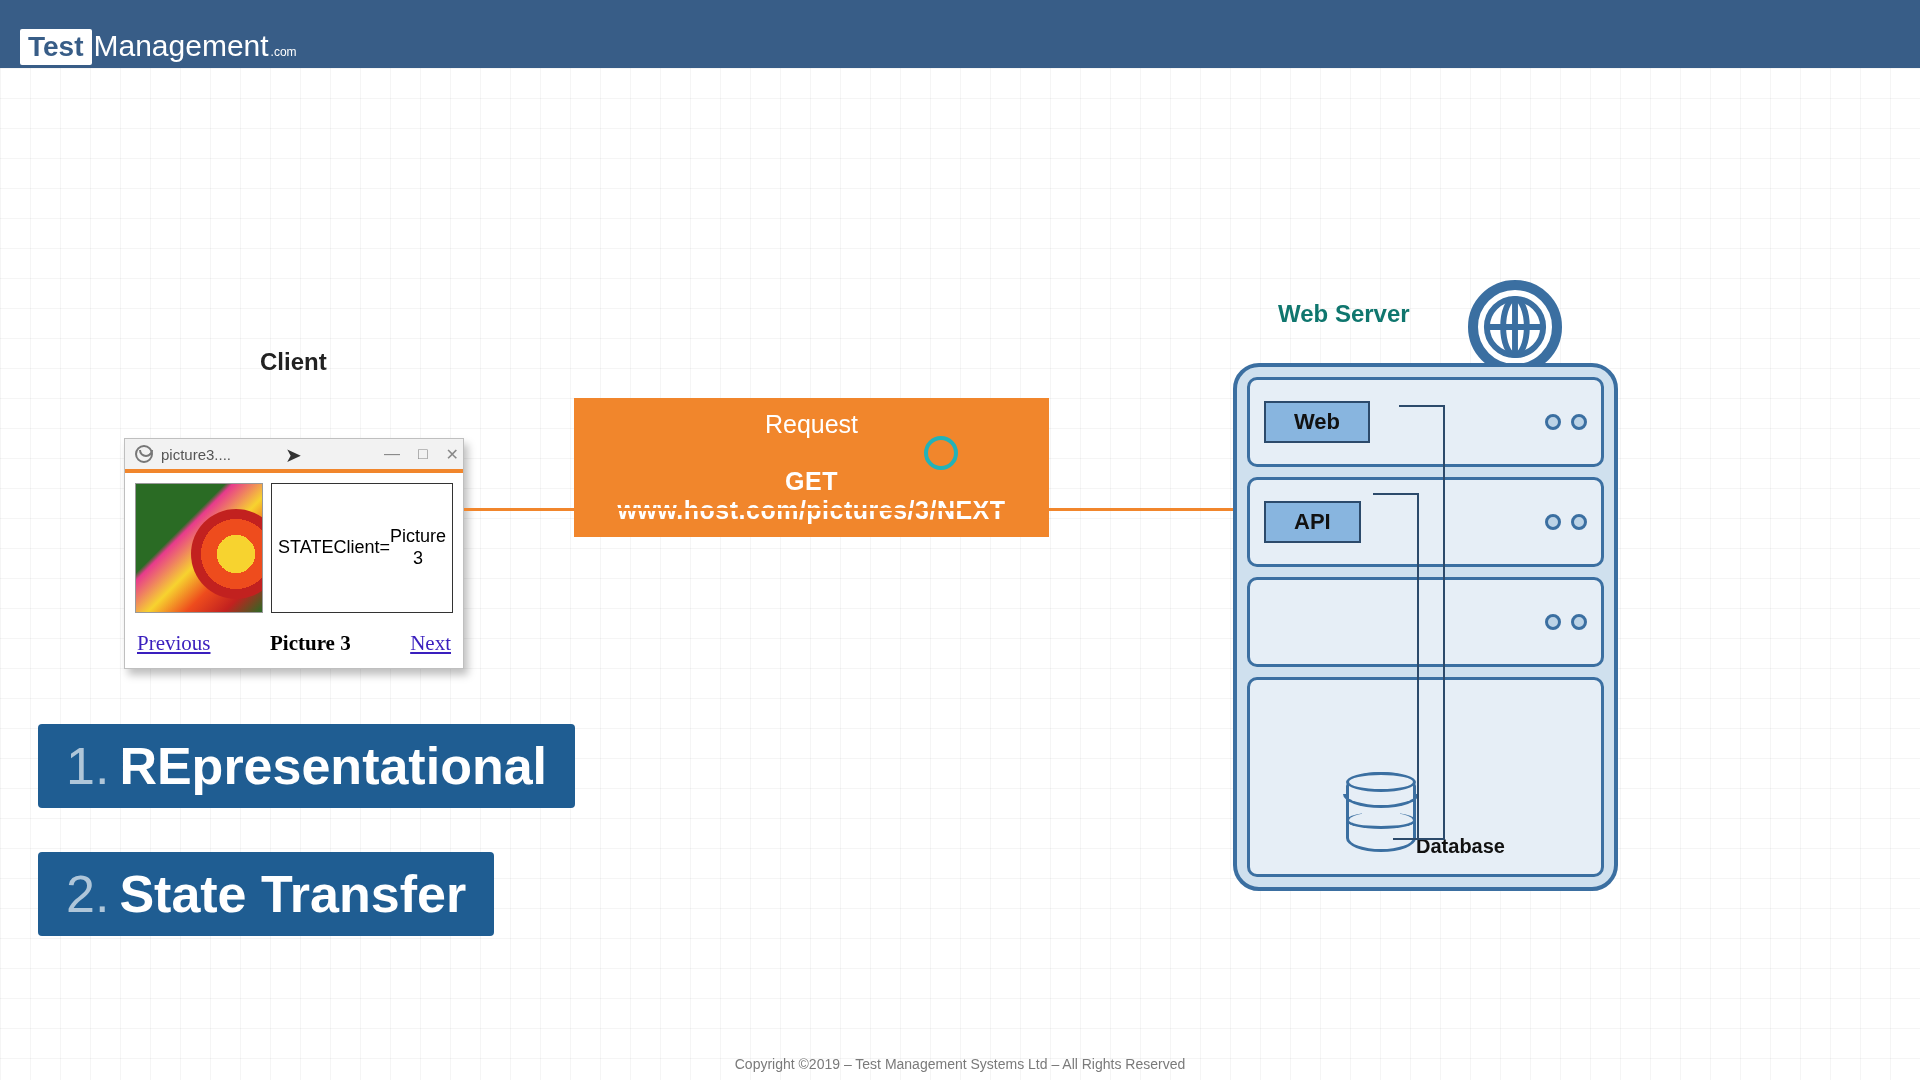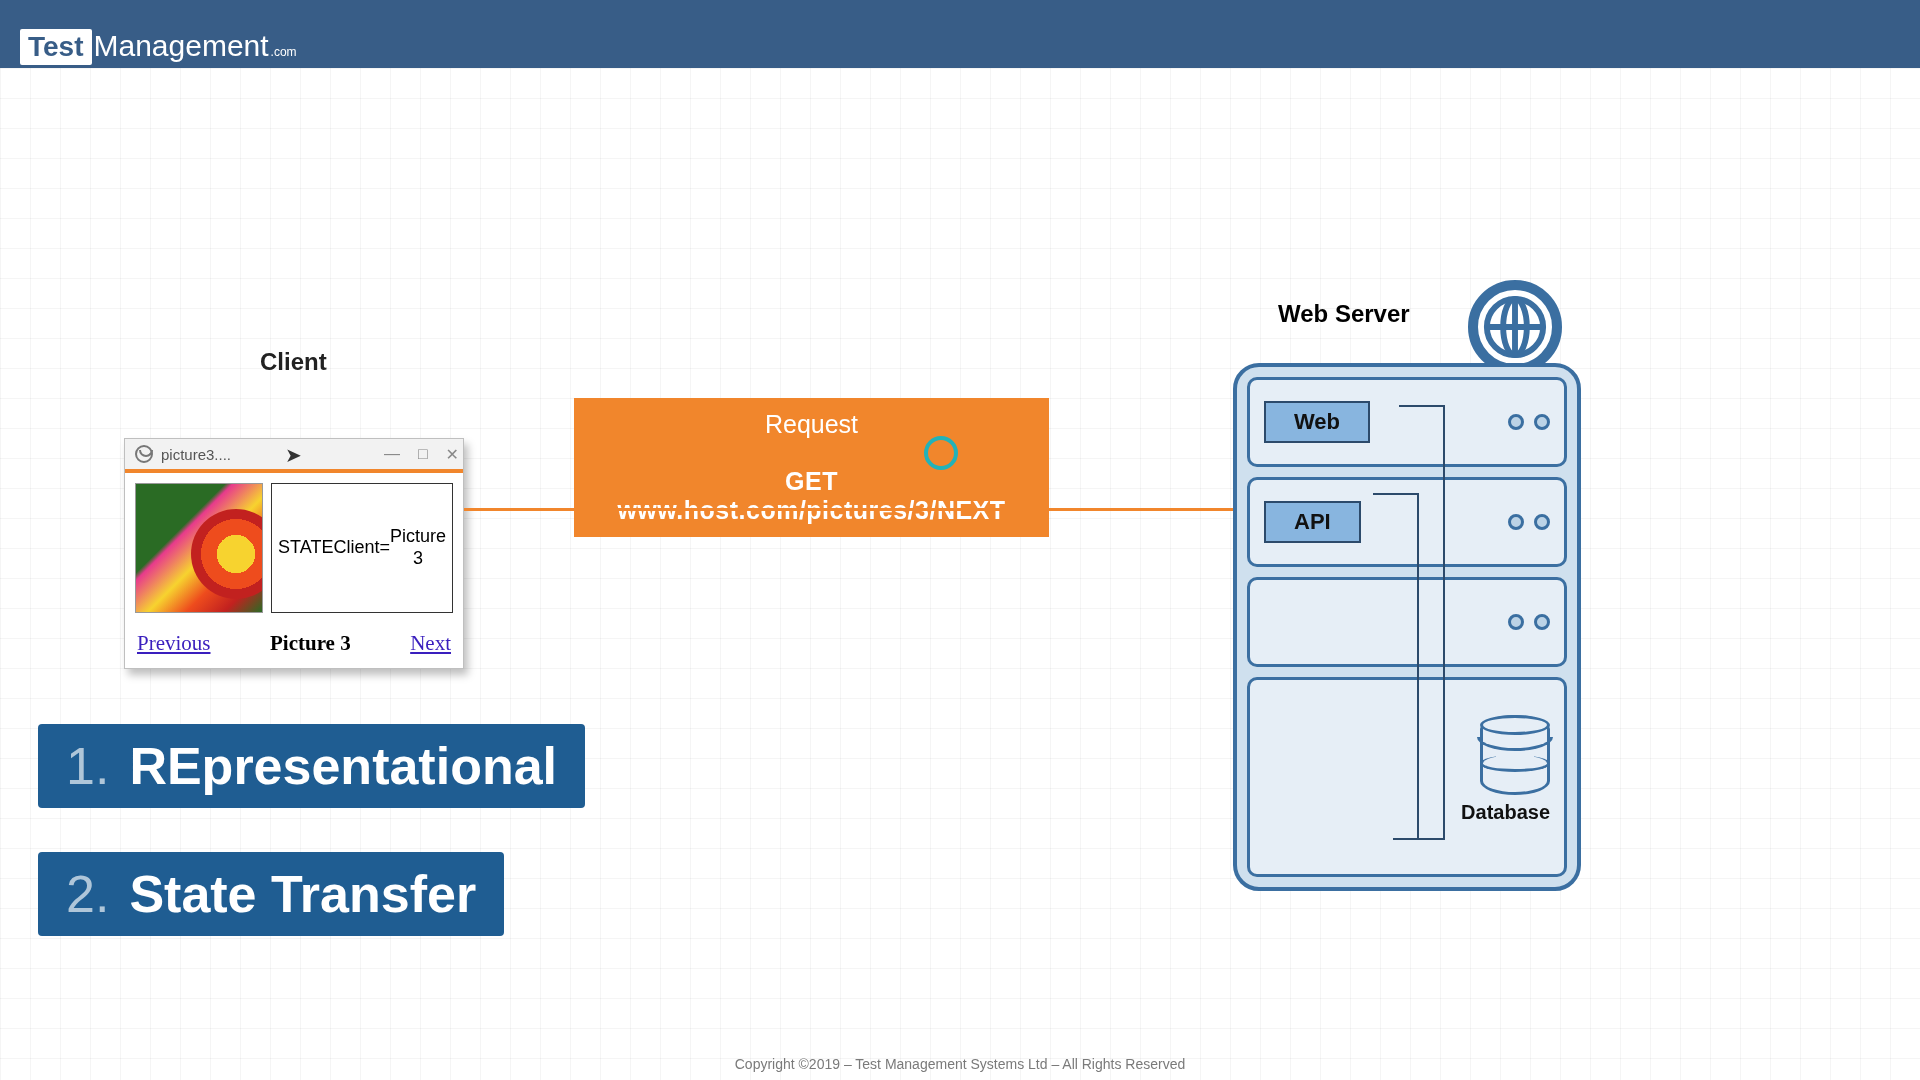--- a/index.html
+++ b/index.html
@@ -178,34 +178,34 @@
     top:431px;
     left:1238px;
     width:0;height:0;
     border-top:10px solid transparent;
     border-bottom:10px solid transparent;
     border-left:16px solid #f1862c;
   }
 
   
   .server-label{
-    position:absolute;top:232px;left:1278px;font-size:24px;font-weight:700;color:#000000;
+    position:absolute;top:232px;left:1278px;font-size:24px;font-weight:700;color:#0f766e;
   }
   .server-stack{
-    position:absolute;top:295px;left:1233px;width:348px;
+    position:absolute;top:295px;left:1233px;width:385px;
   }
   .rack{
     border:4px solid #3b6fa1;border-radius:26px;background:#cfe0ee;padding:10px;
     display:flex;flex-direction:column;gap:10px;
   }
   .rack-unit{
     border:3px solid #3b6fa1;border-radius:10px;height:90px;background:#e6eef6;
     display:flex;align-items:center;padding:0 14px;justify-content:space-between;
   }
-  .rack-unit.big{height:200px;align-items:flex-end;justify-content:center;padding-bottom:16px;flex-direction:column;}
+  .rack-unit.big{height:200px;align-items:flex-end;justify-content:center;padding-bottom:16px;flex-direction:row;}
   .unit-label{
     border:2px solid #2c4a6b;background:#88b5df;padding:6px 28px;font-size:22px;font-weight:700;color:#111;
   }
   .lights{display:flex;gap:10px;}
   .led{width:16px;height:16px;border:3px solid #3b6fa1;border-radius:50%;background:#bcd3e6;}
   .db-icon{
     width:70px;height:80px;position:relative;margin-bottom:6px;
   }
   .db-icon .cyl{
     width:70px;height:80px;border:3px solid #3b6fa1;border-radius:35px/14px;background:#e6eef6;position:relative;overflow:visible;
@@ -234,21 +234,21 @@
   .globe svg{width:74px;height:74px;}
 
   
   .rest-box{
     position:absolute;left:38px;background:#1f5d92;color:#fff;padding:12px 28px;
     font-size:52px;border-radius:4px;font-weight:500;
   }
   .rest-box .num{color:#afc6d9;font-weight:400;margin-right:10px;}
   .rest-1{top:656px;}
   .rest-2{top:784px;}
-  .rest-box span.cap{font-weight:700;margin-left:10px;}
+  .rest-box span.cap{font-weight:700;}
 
   
   .footer{
     position:absolute;bottom:8px;left:0;right:0;text-align:center;font-size:14px;color:#7a7a7a;
   }
 </style>
 </head>
 <body>
 
 <div class="header">

